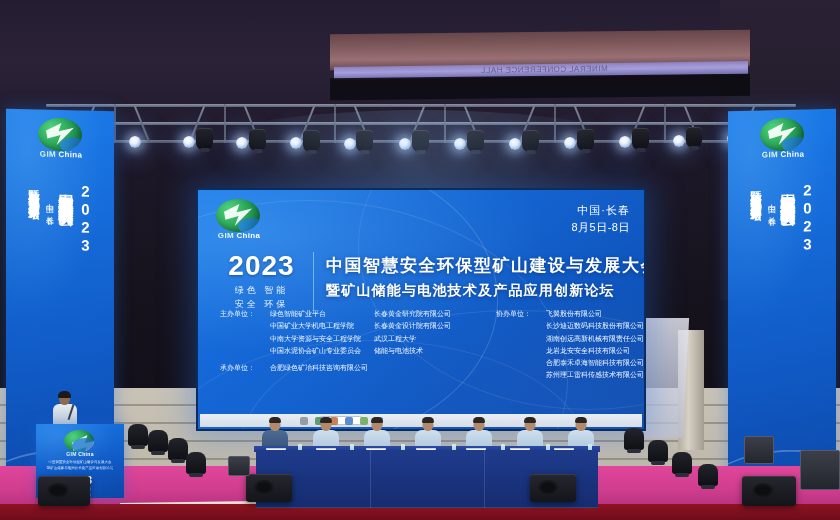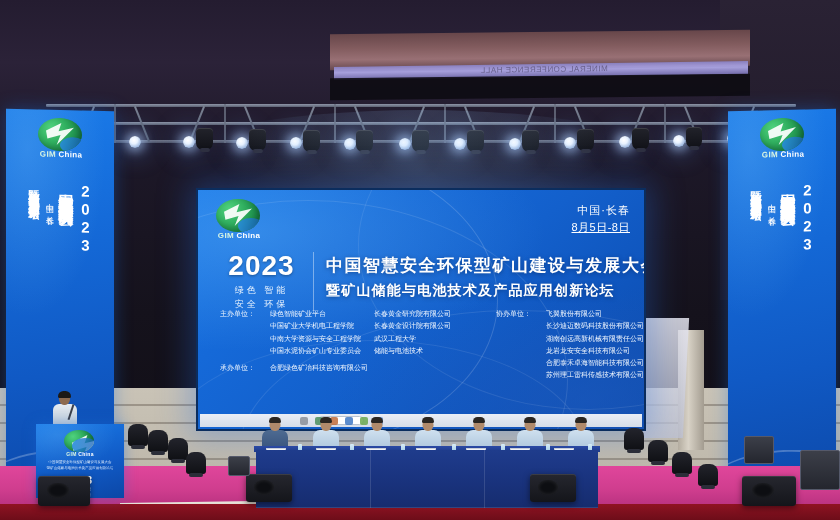--- a/index.html
+++ b/index.html
@@ -143,21 +143,21 @@
     white-space:nowrap;
   }
   .logo-text b { color:#d8f5e2; }
 
   
   .loc {
     position:absolute; right:14px; top:12px; text-align:right;
     color:#ffffff; line-height:1.5;
   }
   .loc-city { font-size:11px; letter-spacing:1px; }
-  .loc-date { font-size:11px; letter-spacing:.5px;text-decoration:underline; }
+  .loc-date { font-size:11px; letter-spacing:.5px; }
 
   
   .title-block {
     position:absolute; left:20px; top:62px; right:14px;
     display:flex; align-items:flex-start;
   }
   .year-col {
     width:96px; flex:0 0 96px; padding-right:8px;
     border-right:1px solid rgba(255,255,255,.40);
     text-align:center;

